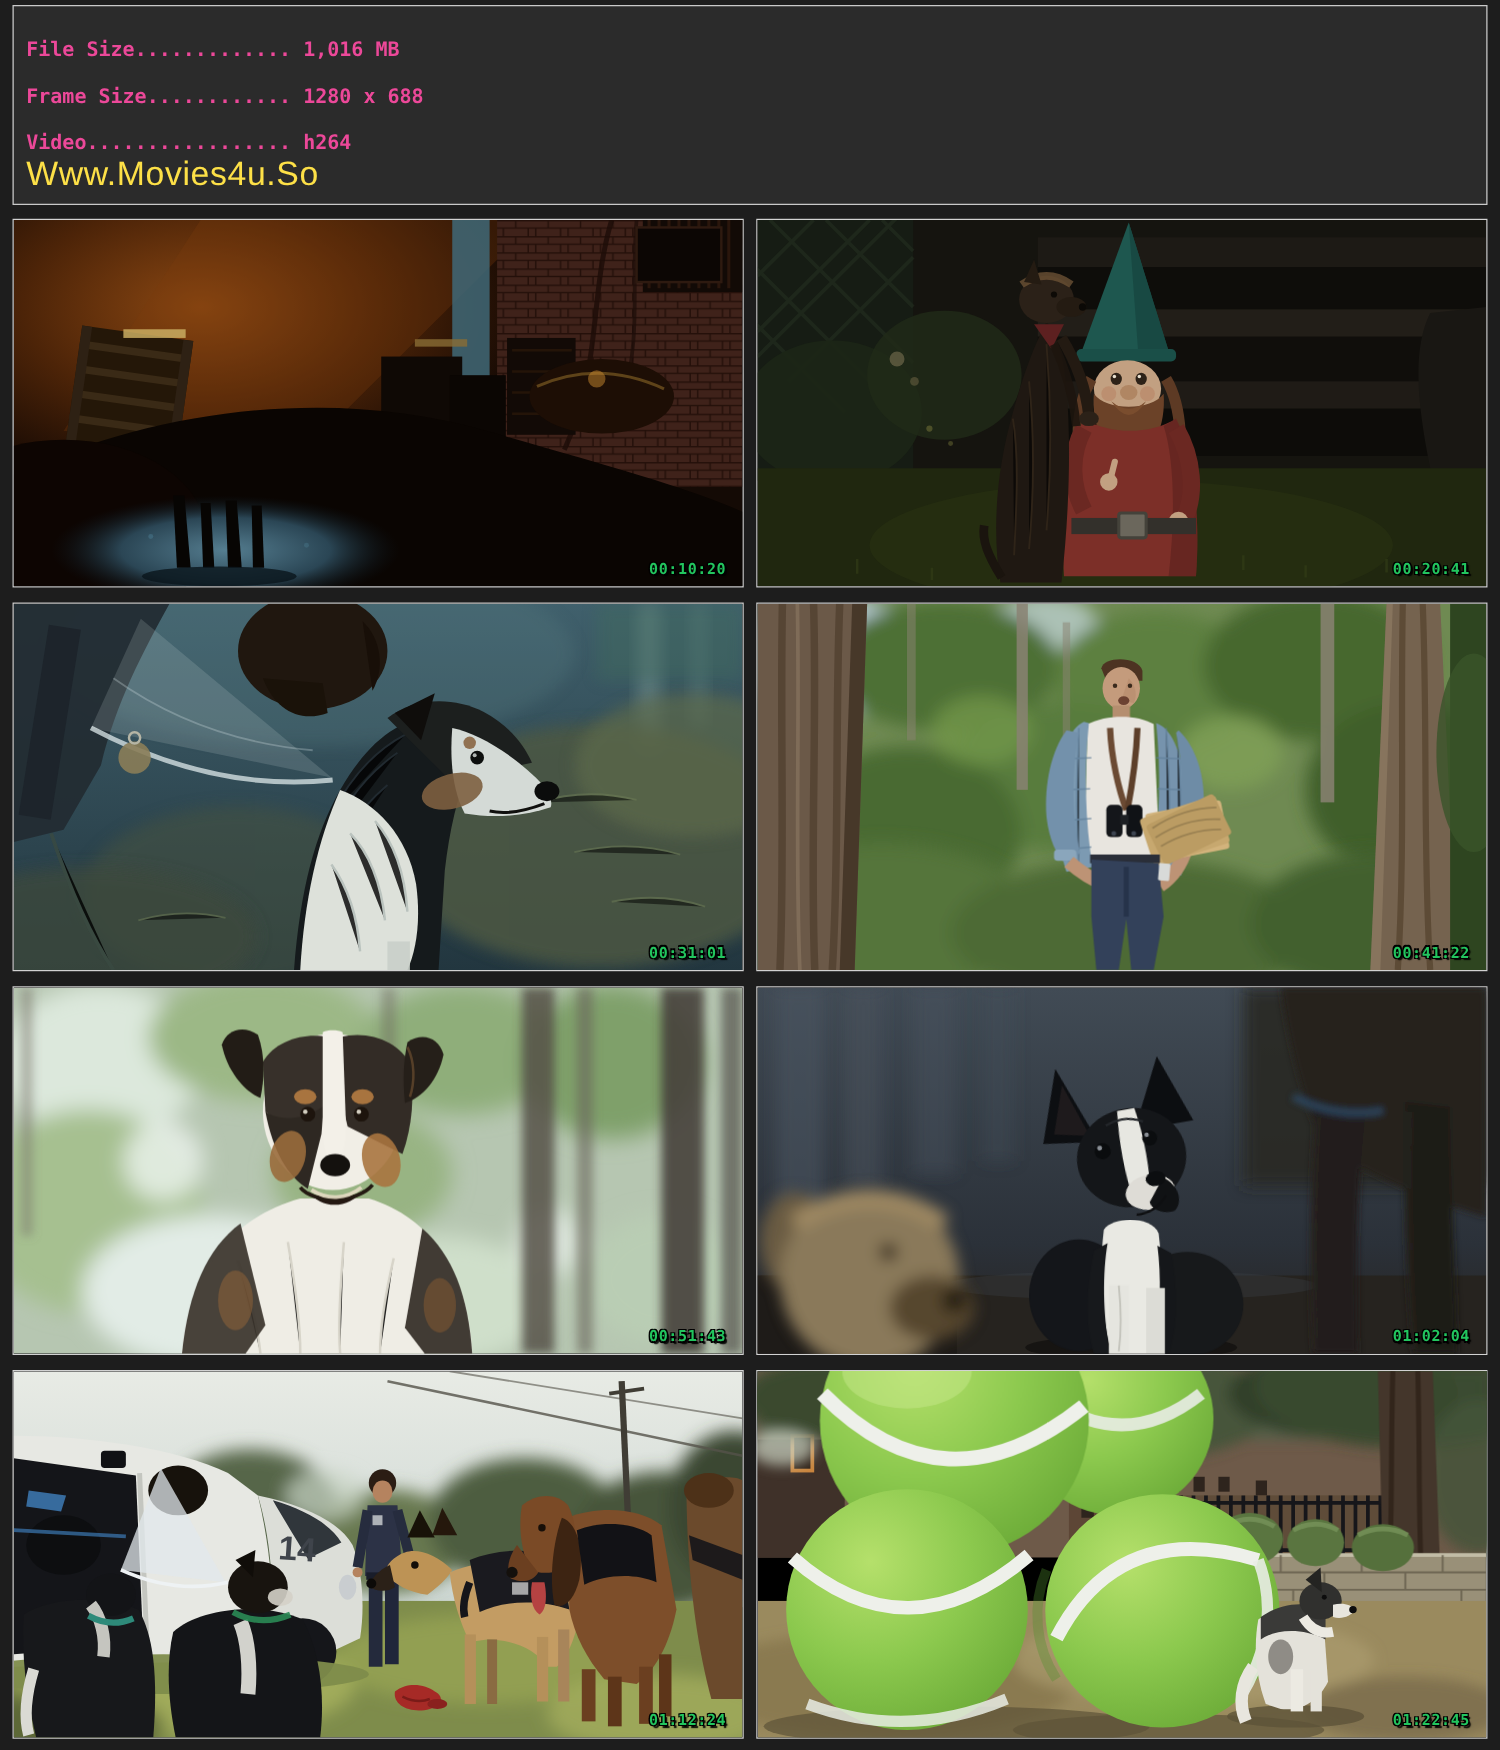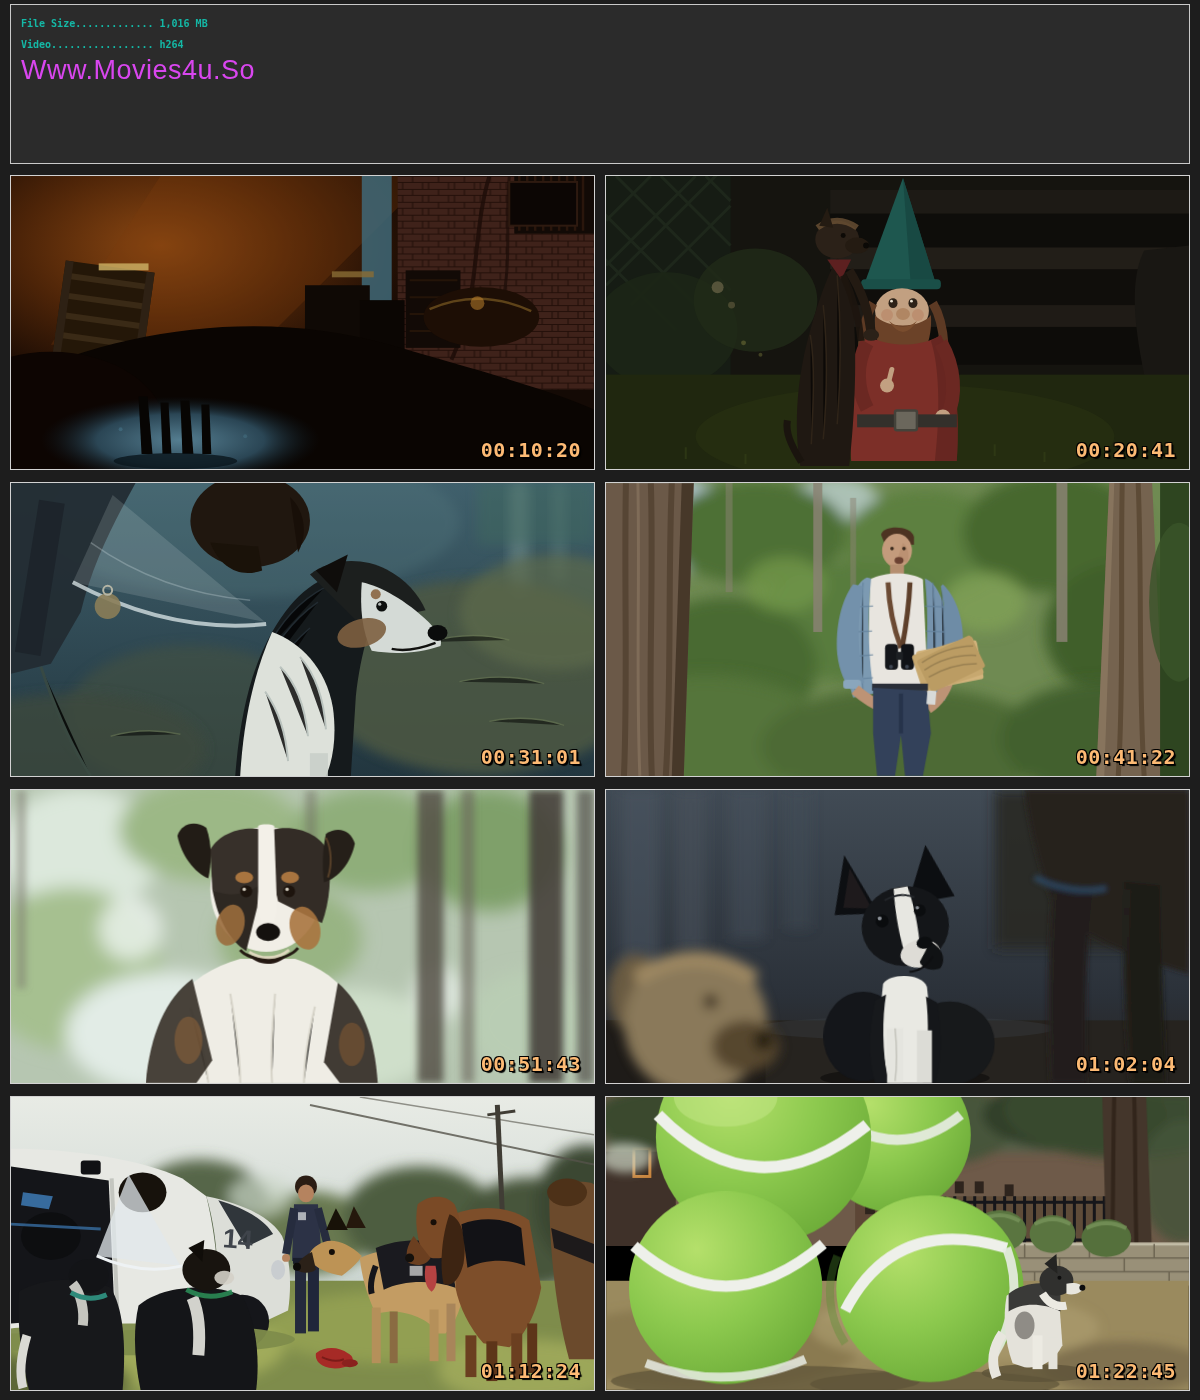--- a/index.html
+++ b/index.html
@@ -8,48 +8,49 @@
     background:#1d1d1d;padding:4px 10px 0;
     font-family:"Liberation Sans",sans-serif;overflow:hidden;
   }
   .meta-box{
     height:160px;box-sizing:border-box;
     background:#2b2b2b;border:1px solid #c9c9c9;
     padding:8px 0 0 10px;margin-bottom:11px;
   }
   .meta-line{
     font-family:"DejaVu Sans Mono",monospace;font-weight:bold;
-    font-size:10px;line-height:21px;color:#14b8a6;white-space:pre;
+    font-size:16px;line-height:21px;color:#ec4899;white-space:pre;margin-top:16px;
   }
   .meta-value{padding-left:1ch;}
   .watermark{
     font-family:"Liberation Sans",sans-serif;font-size:27px;font-weight:400;
-    color:#d946ef;line-height:27px;margin-top:2px;letter-spacing:.5px;
+    color:#fde047;line-height:27px;margin-top:2px;letter-spacing:.5px;
   }
   .grid{
     display:grid;grid-template-columns:585px 585px;grid-auto-rows:295px;
     gap:12px 10px;
   }
   .shot{
     position:relative;box-sizing:border-box;border:1px solid #d2d2d2;
     background:#000;overflow:hidden;margin:0;
   }
   .shot svg{display:block;width:100%;height:100%;}
   .ts{
     position:absolute;right:13px;bottom:7px;
-    font-family:"DejaVu Sans Mono",monospace;font-weight:bold;font-size:20px;
-    color:#fdba74;letter-spacing:.5px;
+    font-family:"DejaVu Sans Mono",monospace;font-weight:bold;font-size:12px;
+    color:#22c55e;letter-spacing:.5px;
     text-shadow:-1px -1px 0 #000,1px -1px 0 #000,-1px 1px 0 #000,1px 1px 0 #000,2px 2px 1px #000;
   }
 </style>
 </head>
 <body>
 
 <div class="meta-box">
   <div class="meta-line"><span>File Size</span><span>.............</span><span class="meta-value">1,016 MB</span></div>
+  <div class="meta-line"><span>Frame Size</span><span>............</span><span class="meta-value">1280 x 688</span></div>
   <div class="meta-line"><span>Video</span><span>.................</span><span class="meta-value">h264</span></div>
   <div class="watermark">Www.Movies4u.So</div>
 </div>
 
 <div class="grid">
 
   <figure class="shot">
     <svg viewBox="0 0 585 295" preserveAspectRatio="none">
       <defs>
         <radialGradient id="s1glow" cx="35%" cy="28%" r="60%">

